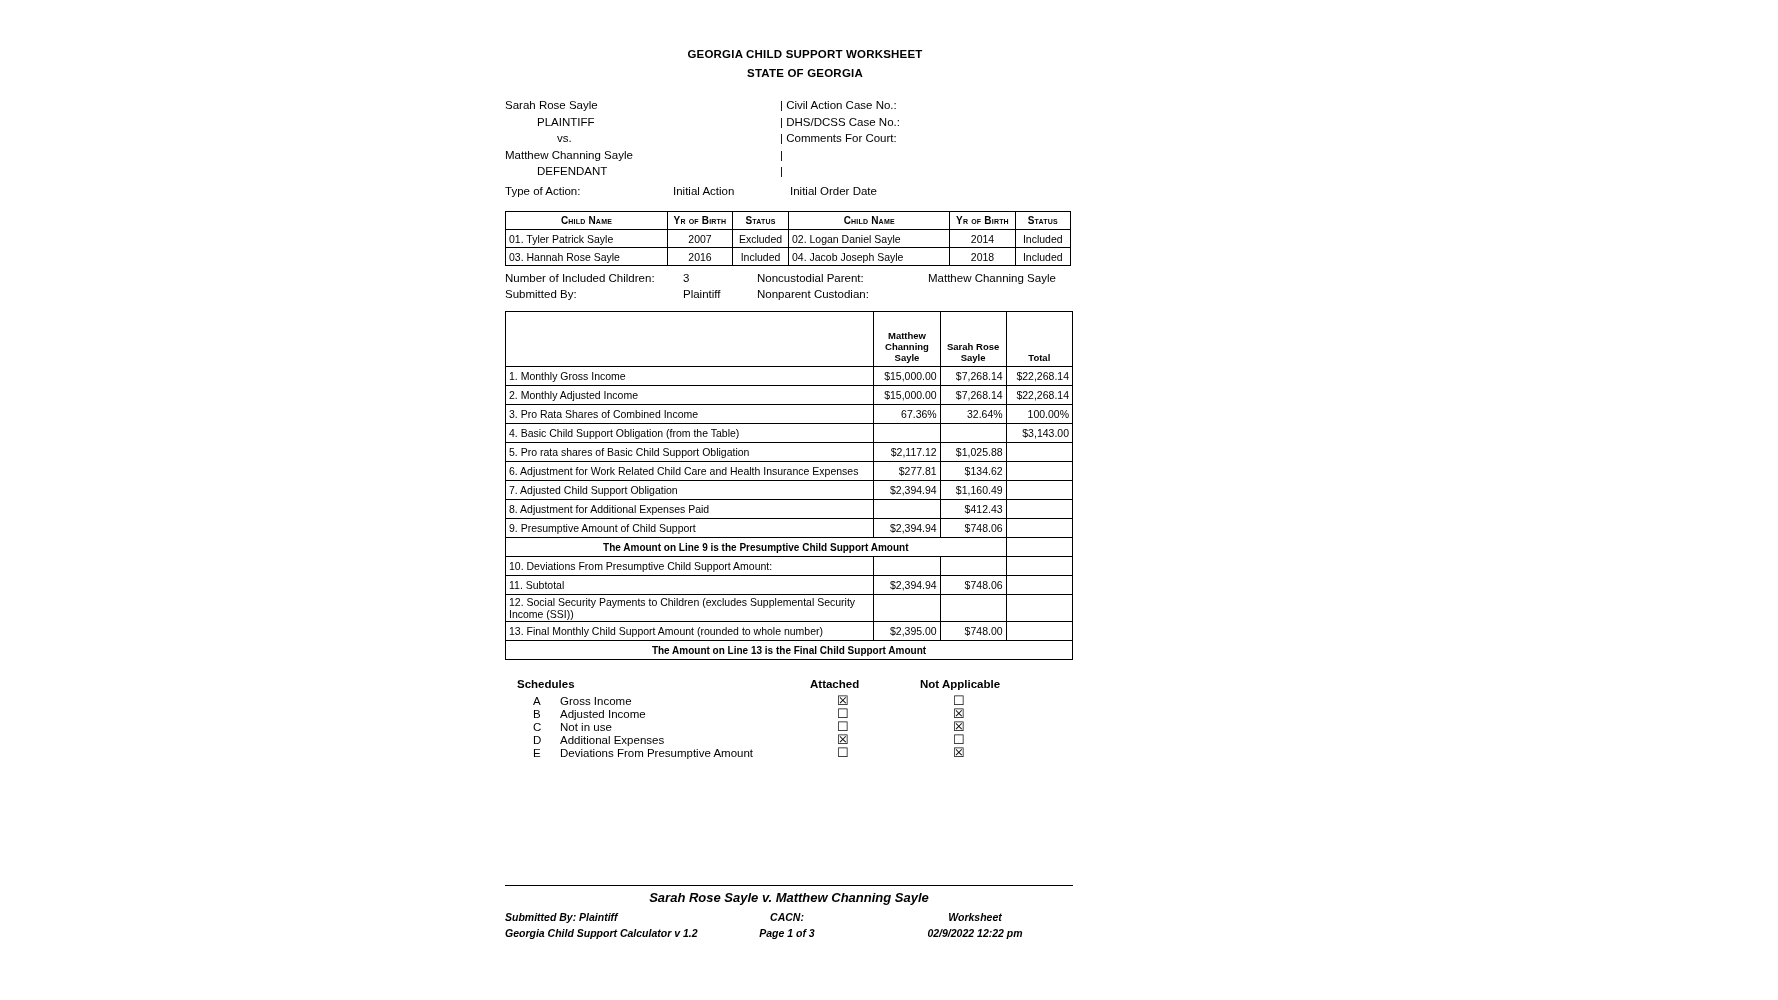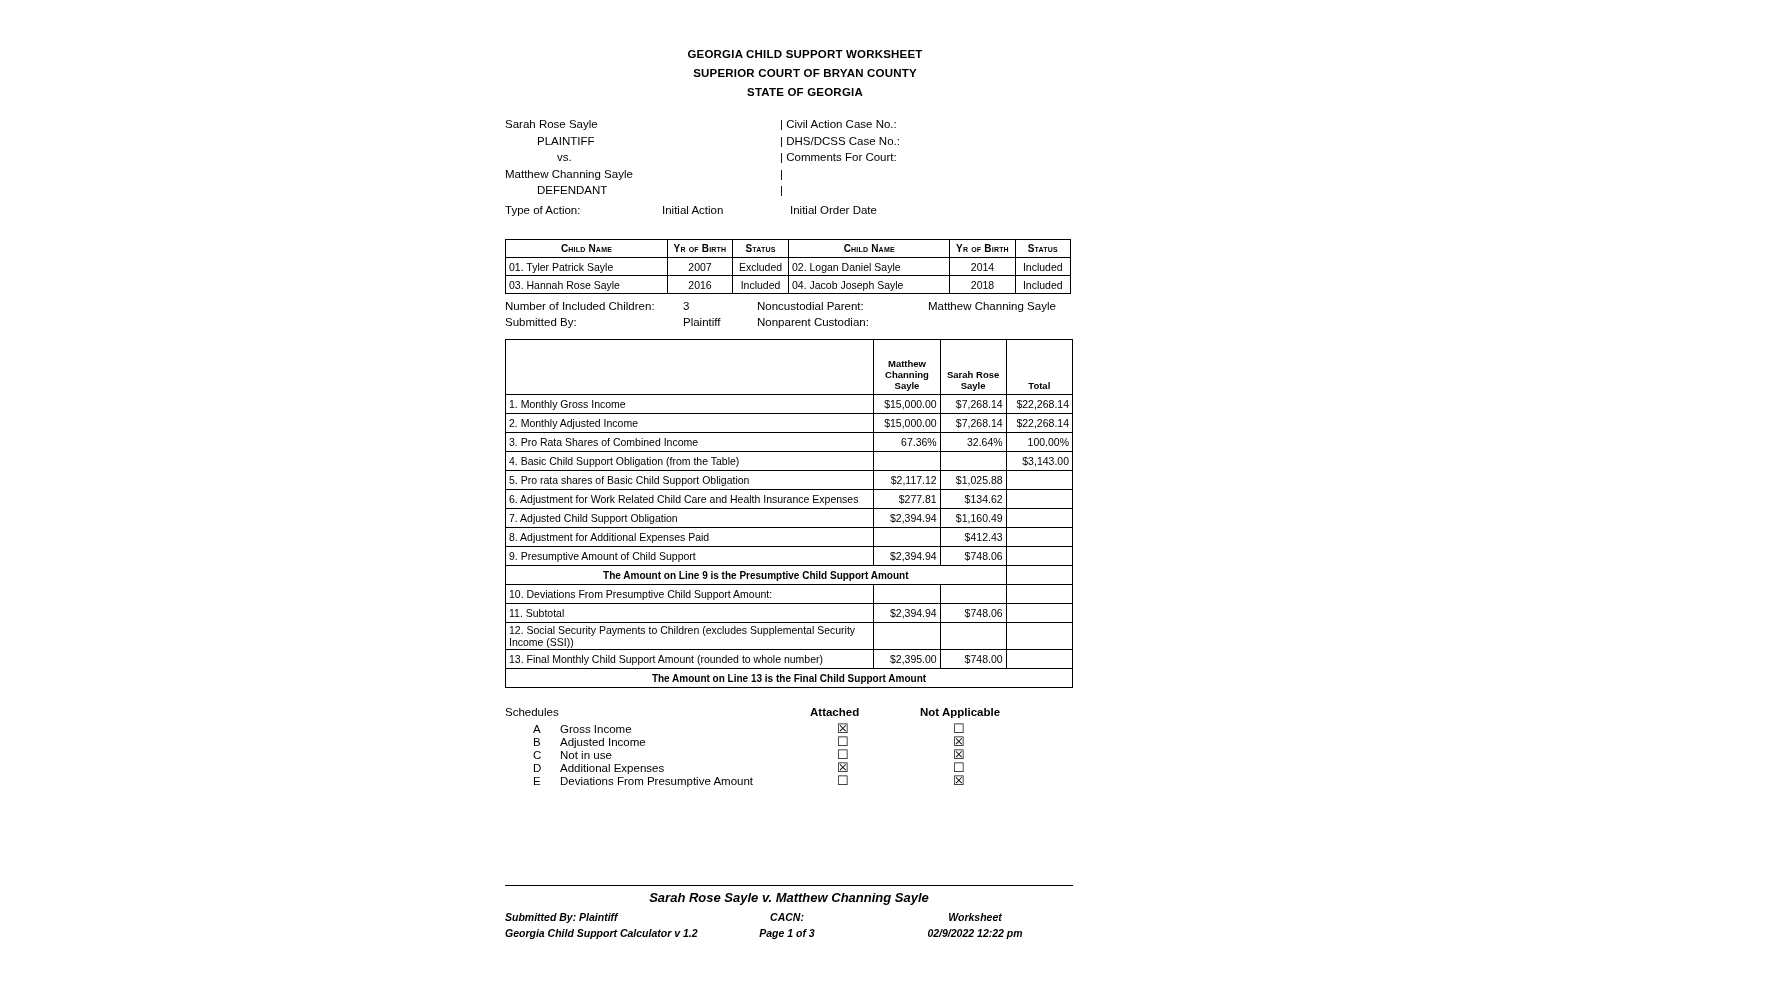--- a/index.html
+++ b/index.html
@@ -53,28 +53,28 @@
 
   
   .typerow {
     position: relative;
     font-size: 11.5px;
     line-height: 16px;
     height: 18px;
     margin-top: 4px;
   }
   .typerow .c1 { position: absolute; left: 0; }
-  .typerow .c2 { position: absolute; left: 157px; }
+  .typerow .c2 { position: absolute; left: 168px; }
   .typerow .c3 { position: absolute; left: 285px; }
 
   
   table.kids {
     border-collapse: collapse;
     width: 566px;
-    margin-top: 19px;
+    margin-top: 10px;
     font-size: 10.5px;
   }
   table.kids th, table.kids td {
     border: 1px solid #000;
     padding: 1px 3px;
     height: 15px;
   }
   table.kids th {
     text-align: center;
     font-weight: bold;
@@ -132,21 +132,21 @@
   }
 
   
   .sched {
     margin-top: 16px;
     position: relative;
     font-size: 11.5px;
     line-height: 17px;
     height: 100px;
   }
-  .sched .sh-title { position: absolute; left: 0; top: 0; font-weight: normal; text-align: right; }
+  .sched .sh-title { position: absolute; left: 12px; top: 0; font-weight: bold; text-align: right; }
   .sched .sh-att { position: absolute; left: 305px; top: 0; font-weight: bold; }
   .sched .sh-na { position: absolute; left: 415px; top: 0; font-weight: bold; }
   .sched .row { position: absolute; left: 0; width: 520px; height: 17px; }
   .sched .letter { position: absolute; left: 28px; }
   .sched .lbl { position: absolute; left: 55px; }
   .sched .ck-a { position: absolute; left: 332px; font-size: 13px; line-height: 15px;}
   .sched .ck-n { position: absolute; left: 448px; font-size: 13px; line-height: 15px;}
 
   
   .footer {
@@ -175,21 +175,20 @@
 </style>
 </head>
 <body>
 
 <div class="page">
 
   <div class="doc">
 
     <div class="title-block">
       <div>GEORGIA CHILD SUPPORT WORKSHEET</div>
-      <div>SUPERIOR COURT OF BRYAN COUNTY</div>
       <div>STATE OF GEORGIA</div>
     </div>
 
     <div class="parties">
       <div class="left">
         <div>Sarah Rose Sayle</div>
         <div class="indent">PLAINTIFF</div>
         <div class="indent2">vs.</div>
         <div>Matthew Channing Sayle</div>
         <div class="indent">DEFENDANT</div>

